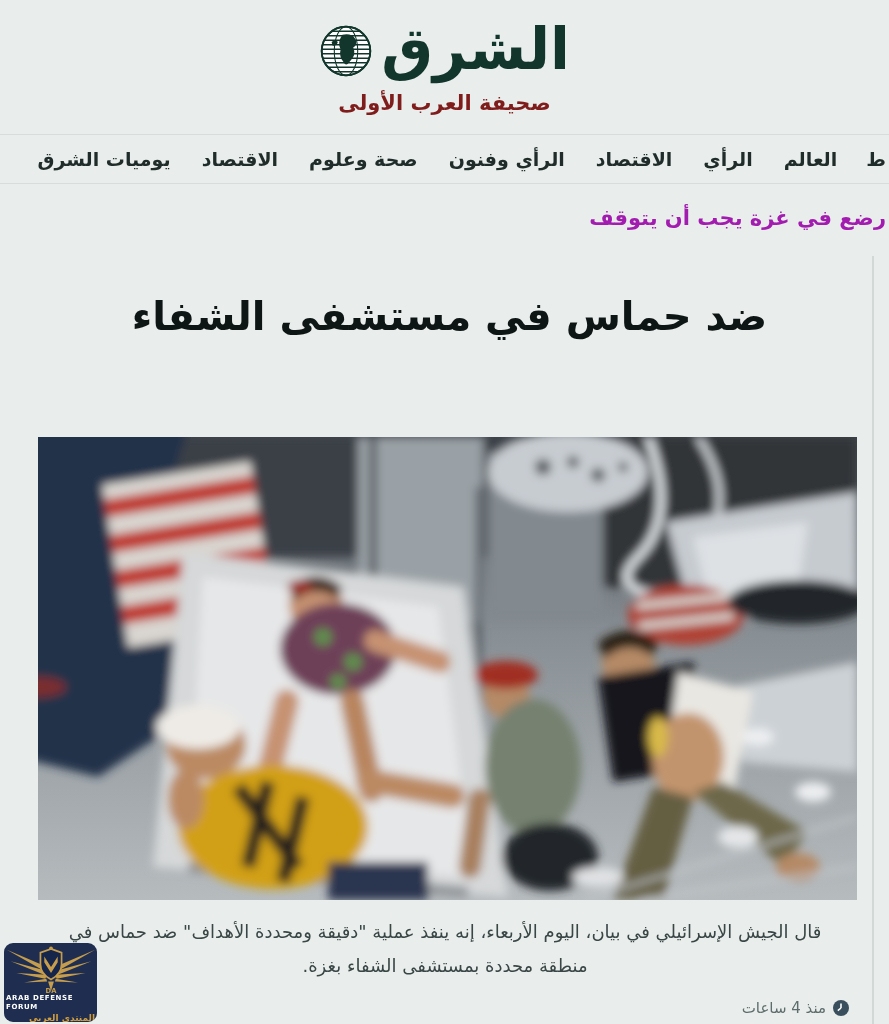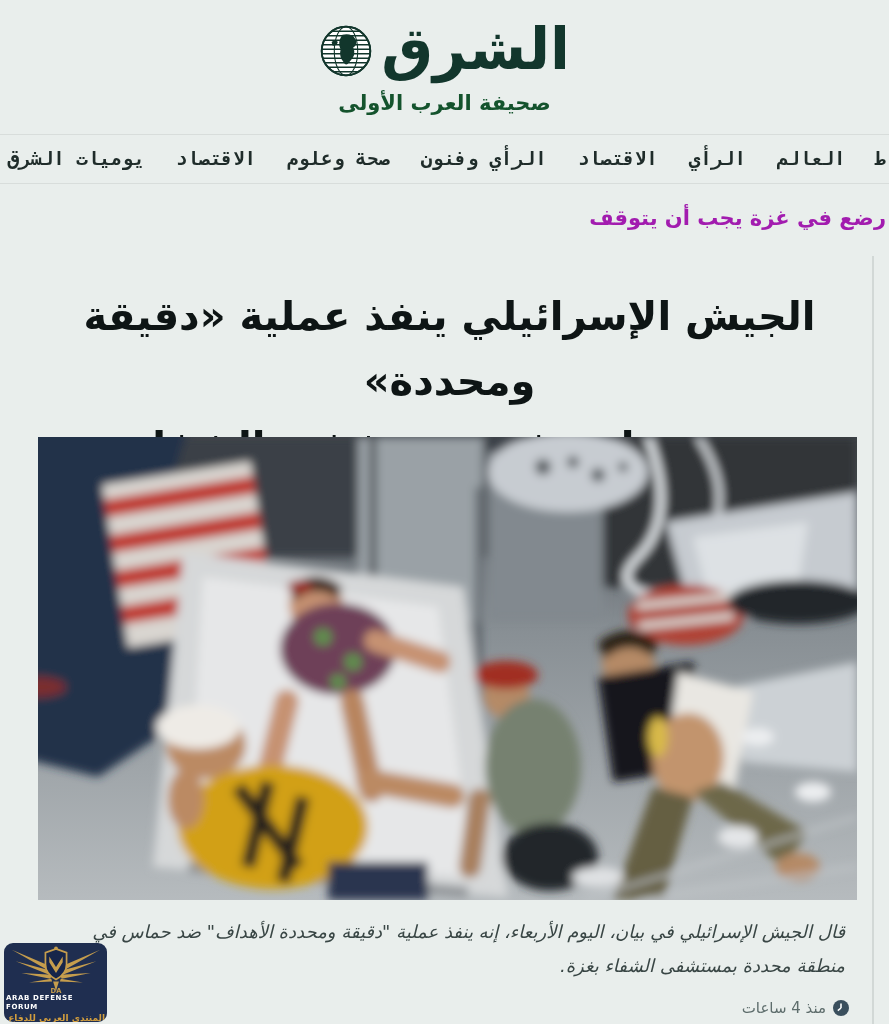--- a/index.html
+++ b/index.html
@@ -10,33 +10,33 @@
     background:#e9eeec; overflow:hidden; direction:rtl;
   }
 
   
   .masthead { position:absolute; top:16px; left:0; right:0; text-align:center; }
   .logo-row {
     display:flex; direction:rtl; justify-content:center; align-items:center; gap:8px;
     font-size:58px; font-weight:900; color:#12362c; line-height:1.15; letter-spacing:-1px;
   }
   .globe { width:54px; height:54px; margin-top:4px; flex:0 0 auto; }
-  .tagline { margin-top:8px; font-size:21px; font-weight:700; color:#14532d; }
+  .tagline { margin-top:8px; font-size:21px; font-weight:700; color:#7f1d1d; }
 
   
   .navbar {
     position:absolute; top:134px; left:0; right:0; height:50px;
     border-top:1px solid #d8dddb; border-bottom:1px solid #d8dddb;
     background:#e9eeec;
   }
   .nav-inner {
     height:100%; display:flex; direction:rtl; align-items:center;
     gap:31px; padding:0 3px 0 0; overflow:hidden; white-space:nowrap;
   }
-  .nav-item { font-size:19px; color:#1f2c2a; font-weight:600; cursor:pointer; flex:0 0 auto;font-family:Liberation Mono, monospace; }
+  .nav-item { font-size:19px; color:#1f2c2a; font-weight:600; cursor:pointer; flex:0 0 auto; }
   .nav-item.cut { margin-left:-2px; }
 
   
   .ticker {
     position:absolute; top:206px; right:3px; direction:rtl;
     font-size:21px; font-weight:600; color:#a21caf; white-space:nowrap;
   }
 
   
   .v-divider { position:absolute; top:256px; bottom:0; left:872px; width:2px; background:#d2d8d6; }
@@ -47,33 +47,33 @@
     text-align:center; direction:rtl;
     font-size:40px; font-weight:900; color:#0e1515; line-height:1.62;
   }
   .photo-figure {
     position:absolute; top:437px; left:38px; width:819px; height:463px;
     overflow:hidden; background:#7d848a;
   }
   .photo-figure svg { display:block; width:100%; height:100%; }
   .caption {
     position:absolute; top:915px; right:44px; width:800px;
-    direction:rtl; text-align:right;
-    font-size:18px; line-height:1.88; color:#394645; font-weight:500;font-style:italic;
+    direction:rtl; text-align:center;
+    font-size:18px; line-height:1.88; color:#394645; font-weight:500;
   }
   .timestamp {
     position:absolute; top:999px; right:40px;
     display:flex; direction:rtl; align-items:center; gap:7px;
     font-size:15px; color:#5e6d6c;margin-left:16px;
   }
   .clock-icon { width:16px; height:16px; flex:0 0 auto; }
 
   
   .watermark {
-    position:absolute; left:4px; top:943px; width:103px; height:79px;
+    position:absolute; left:4px; top:943px; width:93px; height:79px;
     background:#1f2e50; border-radius:9px;
     display:flex; flex-direction:column; align-items:center; justify-content:flex-start;
     padding:3px 2px 3px; overflow:hidden;
   }
   .wm-emblem { width:96px; height:48px; flex:0 0 auto; }
   .wm-title { color:#ffffff; font-size:7px; letter-spacing:0.6px; font-weight:700; line-height:1.3; direction:ltr; }
   .wm-sub { color:#d29e3e; font-size:9px; font-weight:700; direction:rtl; line-height:1.4; }
 </style>
 </head>
 <body>
@@ -124,21 +124,20 @@
         <span class="nav-item">الاقتصاد</span>
         <span class="nav-item">يوميات الشرق</span>
       </div>
   </nav>
 
   <div class="ticker">رضع في غزة يجب أن يتوقف</div>
 
   <div class="v-divider"></div>
 
   <h1 class="headline">
-      <div>الجيش الإسرائيلي ينفذ عملية «دقيقة ومحددة»</div>
       <div>ضد حماس في مستشفى الشفاء</div>
     </h1>
 
   <figure class="photo-figure">
     <svg viewBox="0 0 819 463" preserveAspectRatio="none">
       <defs>
         <linearGradient id="base" x1="0" y1="0" x2="0" y2="1">
           <stop offset="0" stop-color="#41464d"></stop>
           <stop offset="0.42" stop-color="#888f94"></stop>
           <stop offset="1" stop-color="#b6bbbe"></stop>

